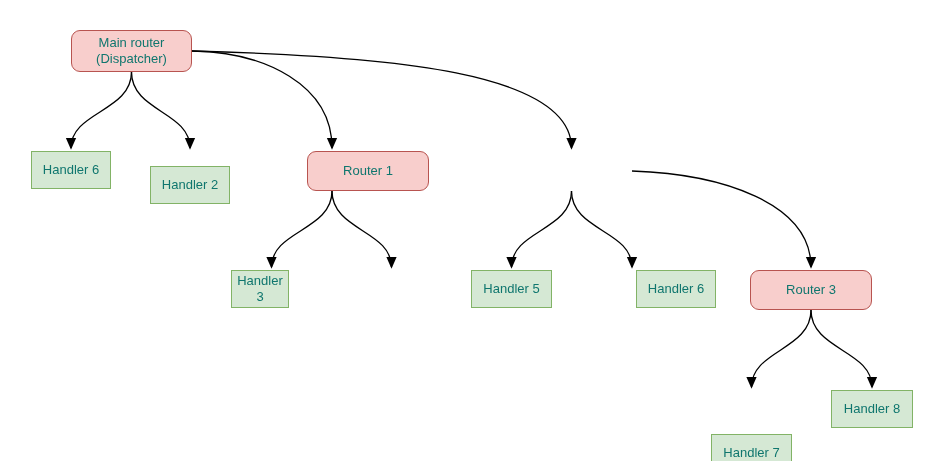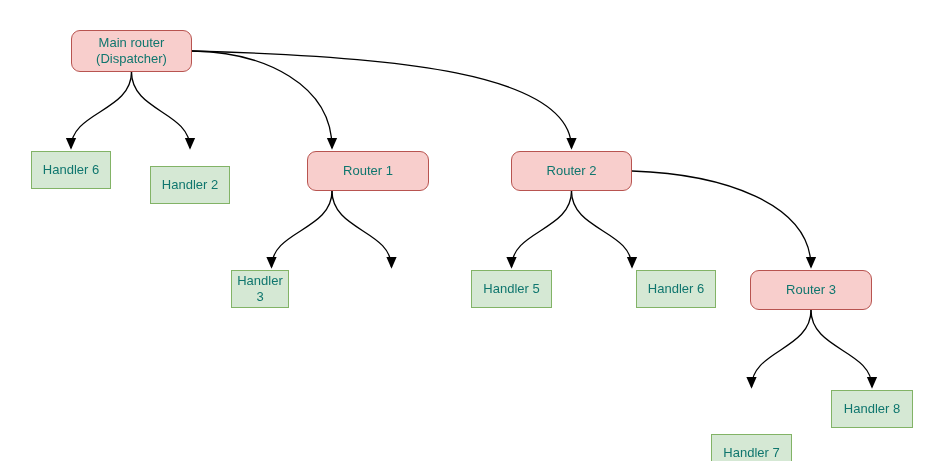--- a/index.html
+++ b/index.html
@@ -85,23 +85,20 @@
   </div>
 
   <div class="node handler" style="left:150px; top:166px; width:80px; height:38px;">
     <span>Handler 2</span>
   </div>
 
   <div class="node router" style="left:271px; top:151px; width:122px; height:40px;margin-left:36px;">
     <span>Router 1</span>
   </div>
 
-  <div class="node router" style="left:511px; top:151px; width:121px; height:40px;">
-    <span>Router 2</span>
-  </div>
 
   <div class="node handler" style="left:231px; top:270px; width:58px; height:38px;">
     <span>Handler 3</span>
   </div>
 
 
   <div class="node handler" style="left:471px; top:270px; width:81px; height:38px;">
     <span>Handler 5</span>
   </div>
 

